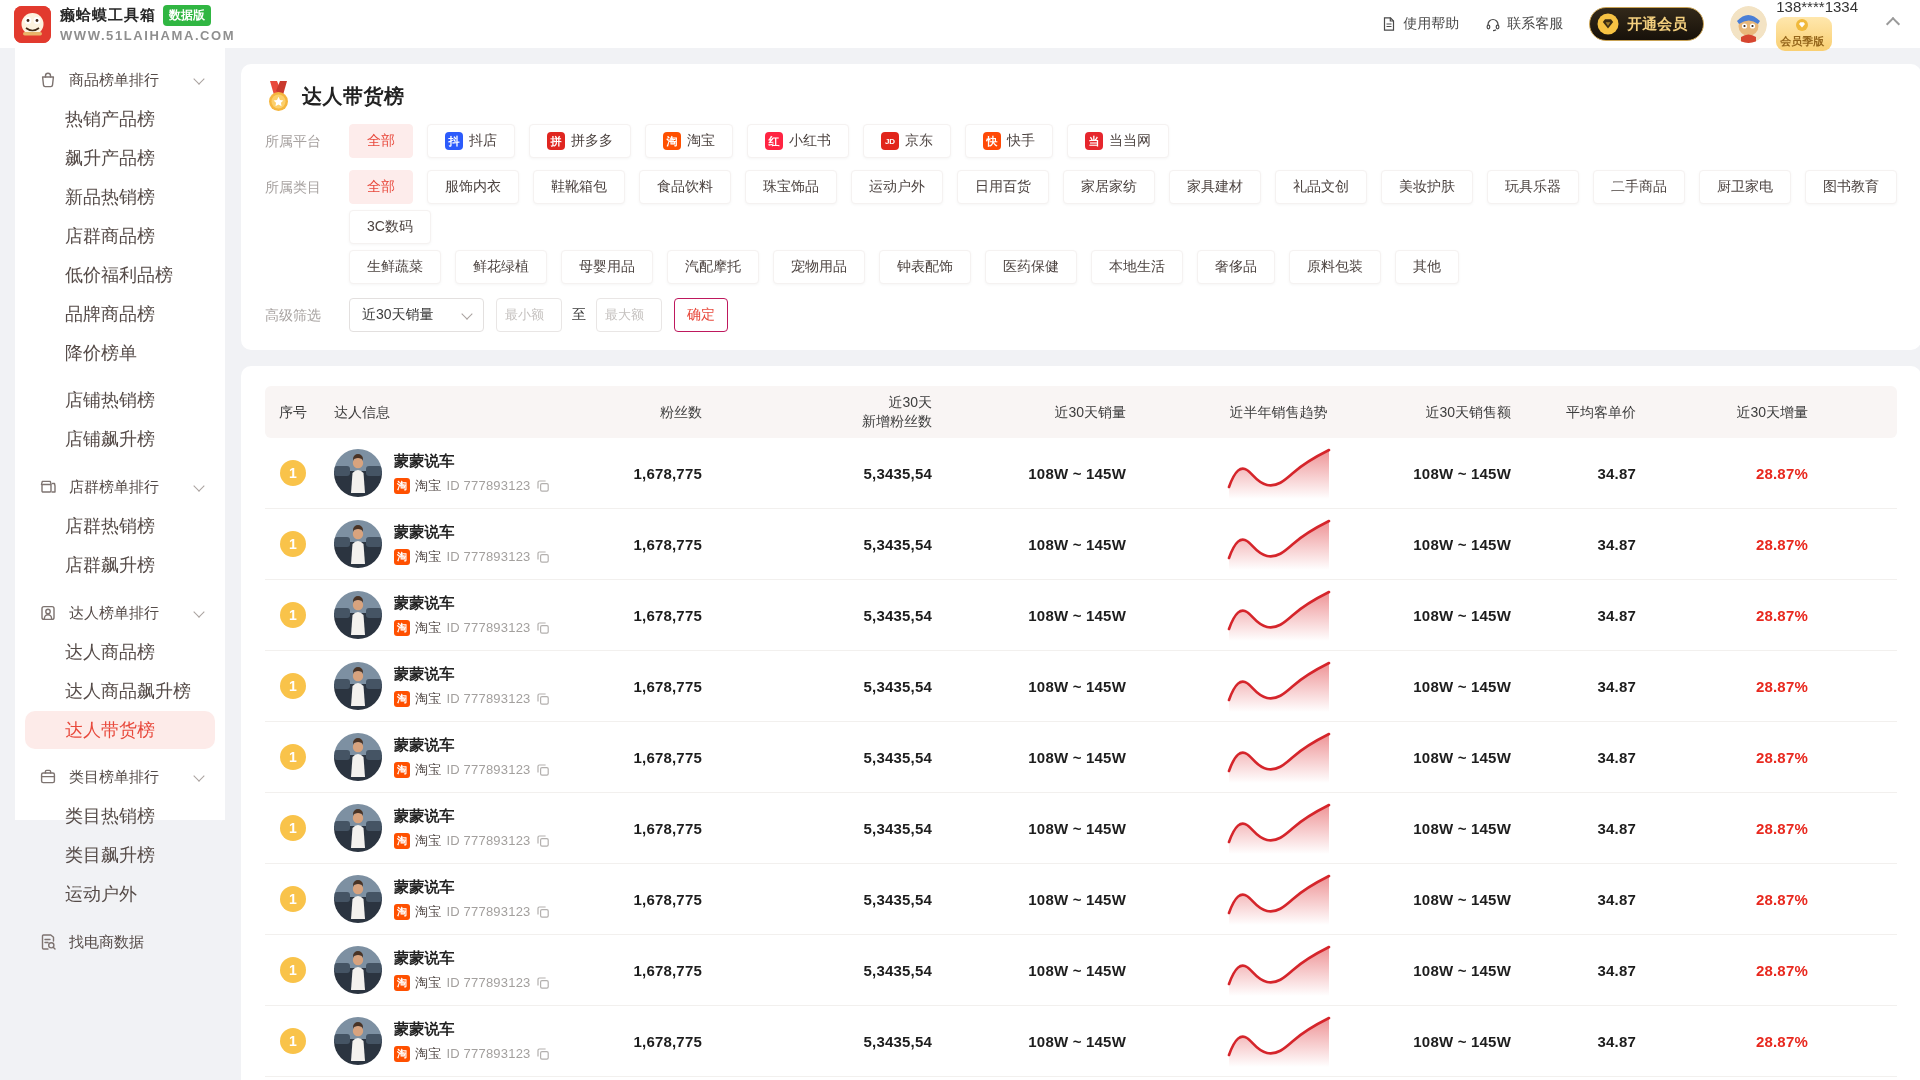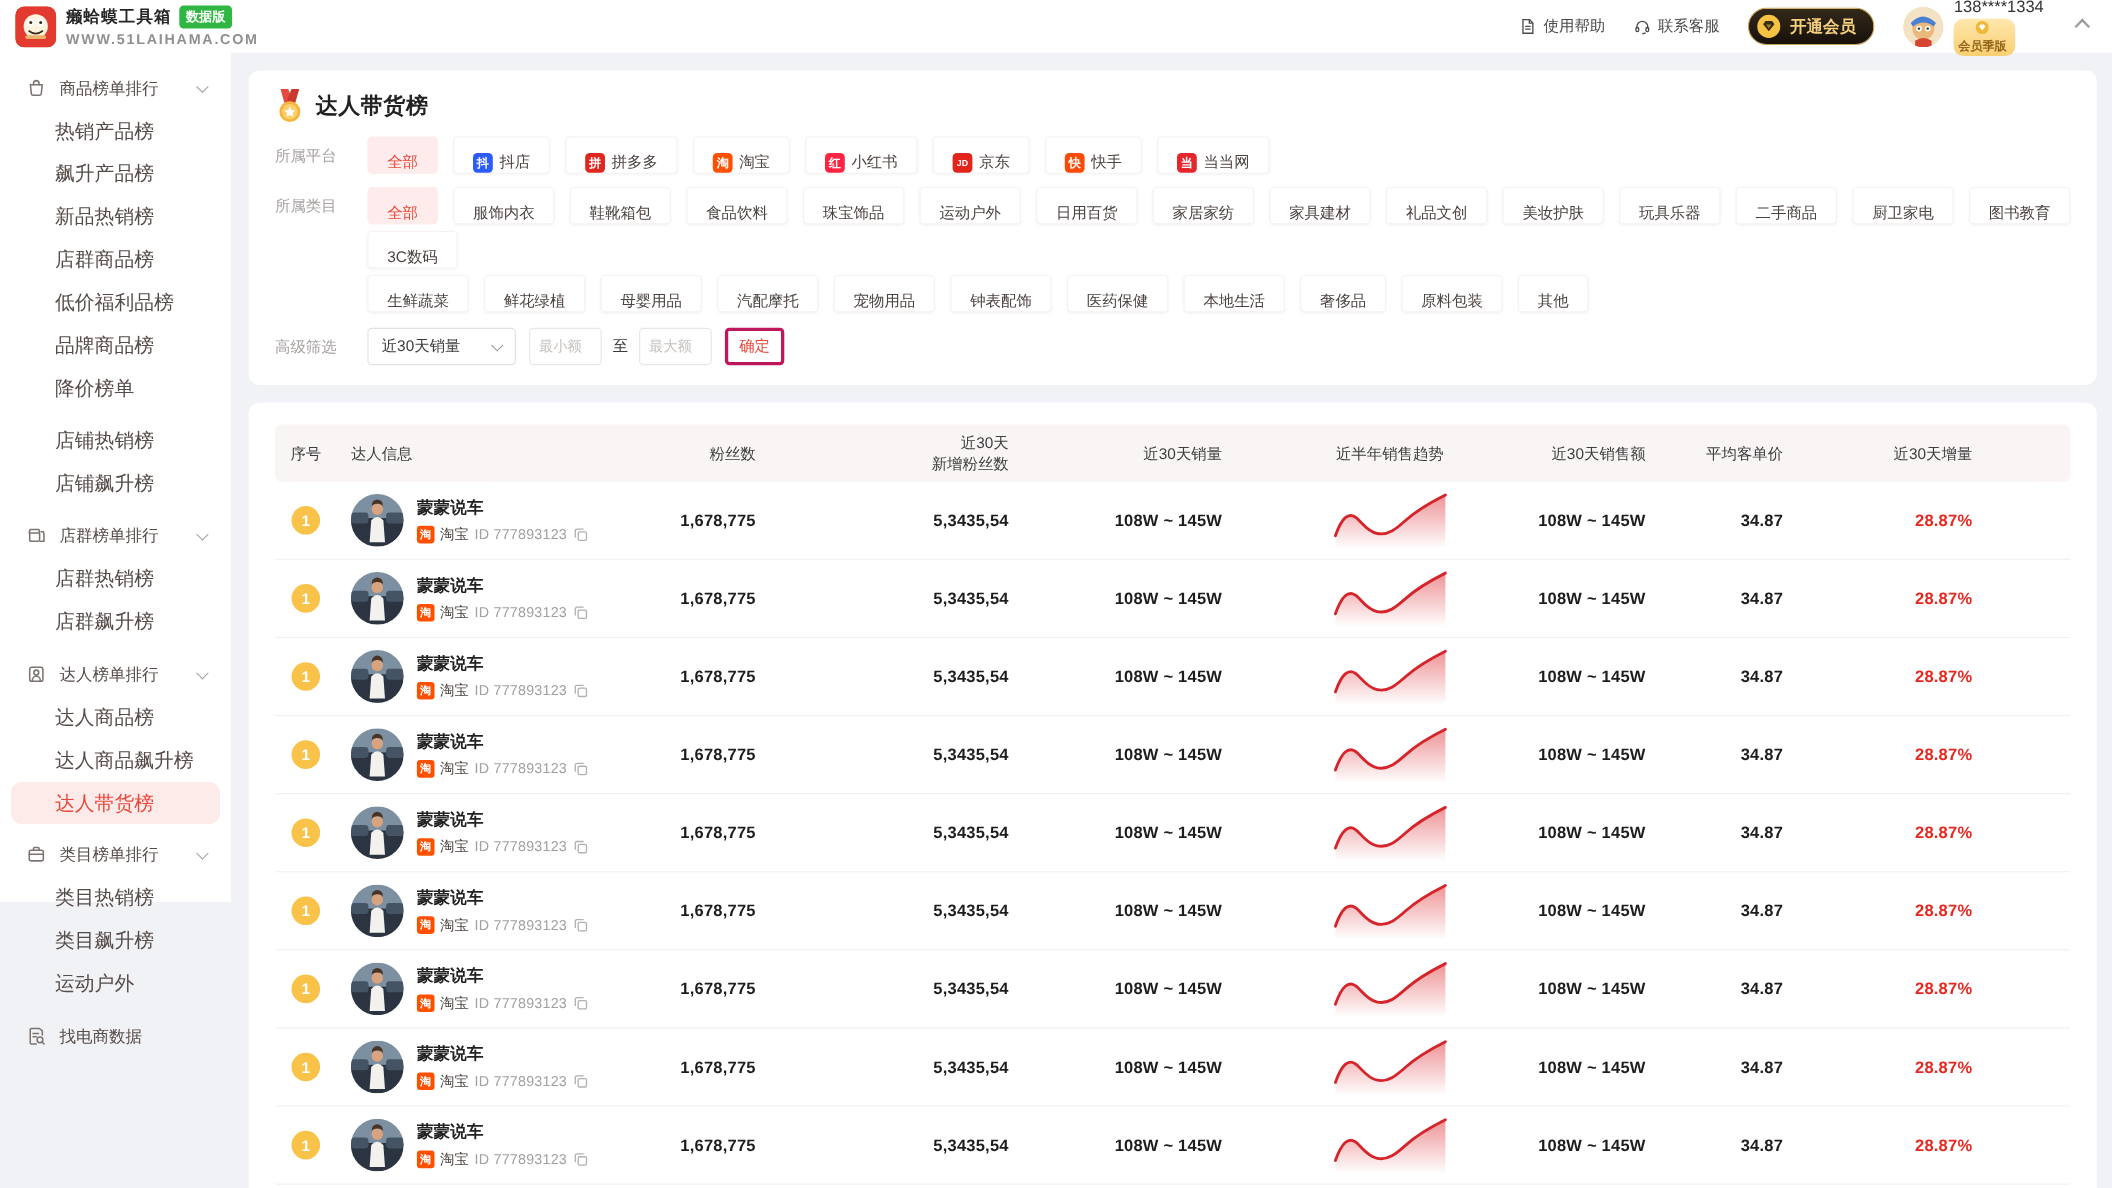--- a/index.html
+++ b/index.html
@@ -27,21 +27,21 @@
   .avatar { width:37px; height:37px; border-radius:50%; overflow:hidden; flex:none; cursor:pointer; }
   .phone { font-size:15px; color:#333; }
   .member-badge { margin-top:2px; display:inline-flex; align-items:center; gap:3px;
     background:linear-gradient(180deg,#ffe7ad,#f9cf72); color:#95661b; font-size:11px;
     font-weight:bold; padding:2px 8px 2px 4px; border-radius:9px;flex-direction:column; }
   .member-badge .gem { width:12px; height:12px; }
   .caret-up { width:10px; height:10px; border-left:2px solid #9a9a9a; border-top:2px solid #9a9a9a;
     transform:rotate(45deg); margin-left:4px; cursor:pointer; }
 
   
-  .layout { display:flex; height:772px; }
+  .layout { display:flex; height:772px;padding-left:15px; }
   .sidebar { width:210px; background:#fff; padding-top:12px; flex:none; }
   .side-section { margin-top:8px; }
   .side-section:first-child { margin-top:0; }
   .side-head { height:40px; display:flex; align-items:center; padding:0 22px 0 24px;
     color:#564c49; font-size:15px; cursor:pointer; }
   .side-head .s-icon { width:18px; height:18px; margin-right:12px; color:#7d7370; }
   .side-head .s-icon svg { width:18px; height:18px; display:block; }
   .side-head .grow { flex:1; }
   .chev-down { width:8px; height:8px; border-right:1.6px solid #a9a29f; border-bottom:1.6px solid #a9a29f;
     transform:rotate(45deg); margin-top:-3px; }
@@ -55,37 +55,37 @@
 
   
   .card { background:#fff; border-radius:10px; }
   .filter-card { padding:17px 24px 18px; }
   .page-title-row { display:flex; align-items:center; gap:10px; }
   .medal { width:27px; height:31px; }
   .page-title { font-size:20px; font-weight:bold; color:#222; letter-spacing:0.5px; }
   .f-row { display:flex; align-items:flex-start; margin-top:12px; }
   .f-label { width:72px; flex:none; font-size:14px; color:#a7a2a0; line-height:34px; margin-right:12px; }
   .pills { display:flex; flex-wrap:wrap; gap:6px 14px; flex:1; }
-  .pill { height:34px; padding:0 17px; display:inline-flex; align-items:flex-end; gap:6px;
+  .pill { height:34px; padding:0 17px; display:inline-flex; align-items:center; gap:6px;
     background:#fff; border:1px solid #f5f2f1; box-shadow:0 1px 3px rgba(0,0,0,0.04);
     border-radius:4px; font-size:14px; color:#4c4340; cursor:pointer; white-space:nowrap; }
   .pill.active { background:#fdeceb; border-color:#fdeceb; box-shadow:none; color:#e8493c; }
   .picon { width:18px; height:18px; border-radius:4px; color:#fff; font-size:11px; font-weight:bold;
     display:inline-flex; align-items:center; justify-content:center; flex:none; }
   .adv-row { display:flex; align-items:center; margin-top:14px; }
   .sel { width:135px; height:34px; border:1px solid #e3e0df; border-radius:4px; display:flex;
     align-items:center; padding:0 12px; font-size:14px; color:#3b3b3b; cursor:pointer; }
   .sel .grow { flex:1; }
   .sel .chev-down { margin-top:-2px; }
   .rng-input { width:66px; height:34px; border:1px solid #e9e6e5; border-radius:4px; margin-left:12px;
     font-size:13px; padding:0 8px; color:#333; font-family:Liberation Serif, serif; }
   .rng-input::placeholder { color:#c4c0be; }
   .to-lbl { margin-left:10px; font-size:14px; color:#3b3b3b; }
   .rng-input.max { margin-left:10px; }
-  .confirm-btn { margin-left:12px; width:54px; height:34px; background:#fff; border:3px solid #be185d;
+  .confirm-btn { margin-left:12px; width:54px; height:34px; background:#fff; border:1px solid #be185d;
     color:#e8493c; font-size:14px; border-radius:4px; cursor:pointer; font-family:Liberation Mono, monospace; }
 
   
   .table-card { margin-top:16px; padding:20px 24px 0; height:760px; border-radius:10px 10px 0 0; }
   .tgrid { display:grid; grid-template-columns:56px 274px 107px 230px 194px 275px 110px 125px 172px;
     padding-right:89px; align-items:center; }
   .thead { height:52px; background:#f9f5f4; border-radius:6px; font-size:14px; color:#3d3d3d; }
   .th { text-align:right; line-height:1.35; }
   .th.c1 { text-align:center; }
   .th.c2 { text-align:left; padding-left:13px; }

